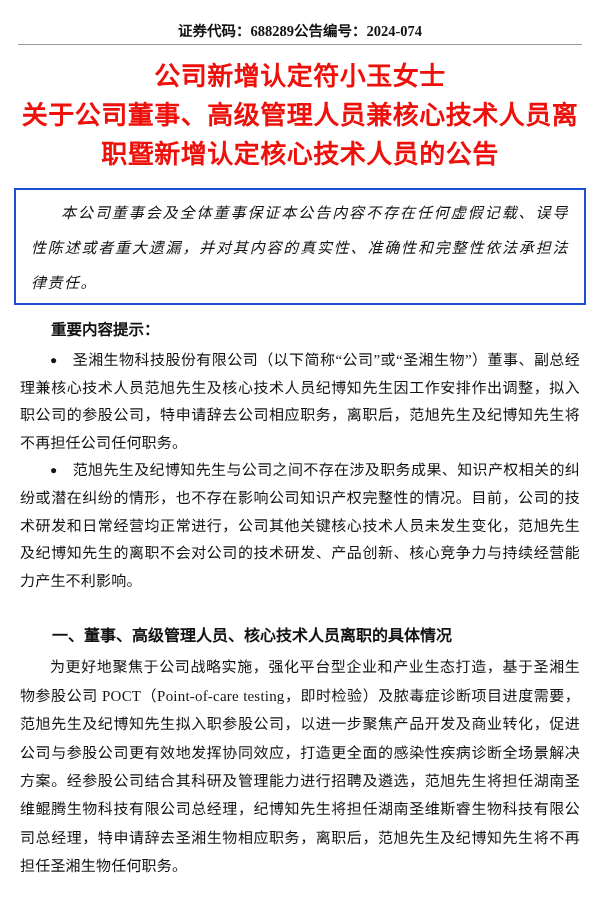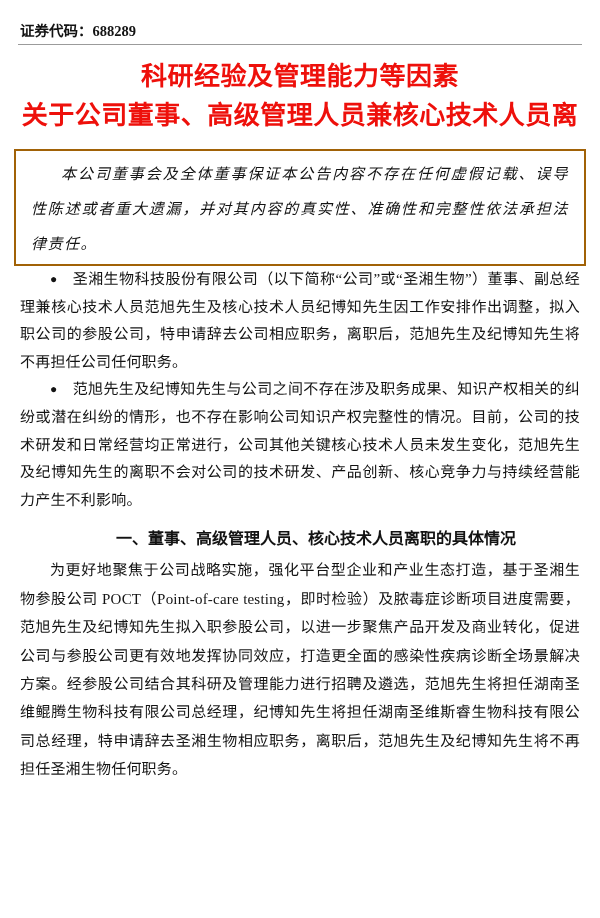--- a/index.html
+++ b/index.html
@@ -7,21 +7,21 @@
     width: 600px; height: 918px;
     background: #ffffff;
     color: #131313;
     font-family: "Liberation Serif", "DejaVu Serif", serif;
     overflow: hidden;
   }
   .page { padding: 22px 20px 0 20px; box-sizing: border-box; }
 
   
   .doc-header {
-    display: flex; justify-content: space-between; align-items: baseline;
+    display: flex; justify-content: center; align-items: baseline;
     font-weight: bold; font-size: 14.5px; line-height: 18px;
     white-space: nowrap;
   }
   .doc-header .cell { display: inline-block; }
   .header-rule {
     border: none; border-bottom: 1px solid #9b9b9b;
     margin: 4px -2px 0 -2px; height: 0;
   }
 
   
@@ -30,21 +30,21 @@
     text-align: center;
     font-family: "Liberation Sans", "DejaVu Sans", sans-serif;
     font-weight: bold;
     font-size: 26px; line-height: 39px;
     letter-spacing: 0.5px;
   }
 
   
   .notice-box {
     margin: 14px -6px 0 -6px;
-    border: 2px solid #a16207;
+    border: 2px solid #1d4ed8;
     padding: 6px 15px 2px 15px;
     font-style: italic;
     font-size: 15px; line-height: 35px;
     text-align: justify;
   }
   .notice-box p { margin: 0; text-indent: 2em; letter-spacing: 1.5px; }
 
   
   .tips-heading {
     margin: 14px 0 6px 0;
@@ -61,53 +61,56 @@
     letter-spacing: 0.2px;
   }
   .bullet-glyph {
     font-size: 12px;
     margin-right: 15px;
     vertical-align: 1px;
   }
 
   
   .section-heading {
-    margin: 14px 0 6px 0;
+    margin: 30px 0 6px 0;
     text-indent: 2em;
     font-family: "Liberation Sans", "DejaVu Sans", sans-serif;
     font-weight: bold;
-    font-size: 16px; line-height: 22px; text-align: center;
+    font-size: 16px; line-height: 22px;
   }
   .body-para {
     margin: 0;
     text-indent: 2em;
     font-size: 15px; line-height: 28.4px;
     text-align: justify;
     letter-spacing: 0.2px;
   }
 </style>
 </head>
 <body>
 
 <div class="page">
 
   <div class="doc-header">
     <span class="cell"><span>证券代码：</span><span>688289</span></span>
+    <span class="cell"><span>公告编号：</span><span>2024-074</span></span>
   </div>
   <hr class="header-rule">
 
   <div class="doc-title" id="docTitle" style="color: rgb(238, 16, 11);">
-    <div>科研经验及管理能力等因素</div>
+    <div>公司新增认定符小玉女士</div>
     <div>关于公司董事、高级管理人员兼核心技术人员离</div>
+    <div>职暨新增认定核心技术人员的公告</div>
   </div>
 
   <div class="notice-box">
     <p>本公司董事会及全体董事保证本公告内容不存在任何虚假记载、误导性陈述或者重大遗漏，并对其内容的真实性、准确性和完整性依法承担法律责任。</p>
   </div>
 
+  <div class="tips-heading">重要内容提示：</div>
 
   <p class="para"><span class="bullet-glyph">●</span><span>圣湘生物科技股份有限公司（以下简称“公司”或“圣湘生物”）董事、副总经理兼核心技术人员范旭先生及核心技术人员纪博知先生因工作安排作出调整，拟入职公司的参股公司，特申请辞去公司相应职务，离职后，范旭先生及纪博知先生将不再担任公司任何职务。</span></p>
 
   <p class="para"><span class="bullet-glyph">●</span><span>范旭先生及纪博知先生与公司之间不存在涉及职务成果、知识产权相关的纠纷或潜在纠纷的情形，也不存在影响公司知识产权完整性的情况。目前，公司的技术研发和日常经营均正常进行，公司其他关键核心技术人员未发生变化，范旭先生及纪博知先生的离职不会对公司的技术研发、产品创新、核心竞争力与持续经营能力产生不利影响。</span></p>
 
 
   <div class="section-heading">一、董事、高级管理人员、核心技术人员离职的具体情况</div>
 
   <p class="body-para">为更好地聚焦于公司战略实施，强化平台型企业和产业生态打造，基于圣湘生物参股公司 POCT（Point-of-care testing，即时检验）及脓毒症诊断项目进度需要，范旭先生及纪博知先生拟入职参股公司，以进一步聚焦产品开发及商业转化，促进公司与参股公司更有效地发挥协同效应，打造更全面的感染性疾病诊断全场景解决方案。经参股公司结合其科研及管理能力进行招聘及遴选，范旭先生将担任湖南圣维鲲腾生物科技有限公司总经理，纪博知先生将担任湖南圣维斯睿生物科技有限公司总经理，特申请辞去圣湘生物相应职务，离职后，范旭先生及纪博知先生将不再担任圣湘生物任何职务。</p>
 

